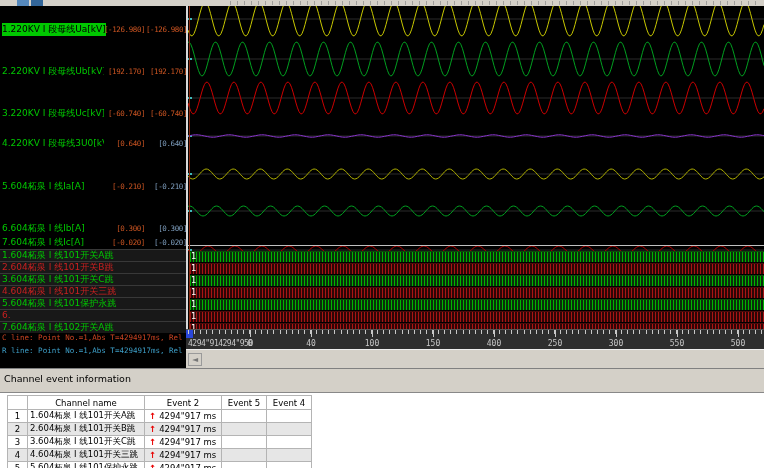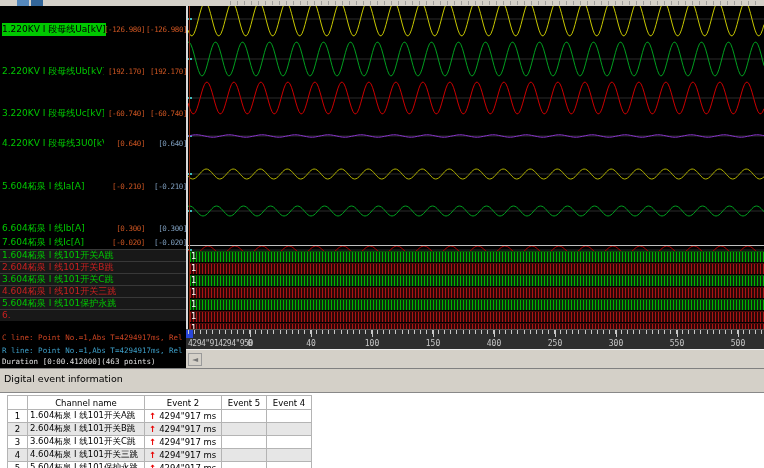--- a/index.html
+++ b/index.html
@@ -116,24 +116,24 @@
         <span class="aval1">[-0.020]</span>
         <span class="aval2 cyan">[-0.020]</span>
       </div>
 
       <div class="drow dgreen" style="top:243px">1.604柘泉 I 线101开关A跳</div>
       <div class="drow dred" style="top:255px">2.604柘泉 I 线101开关B跳</div>
       <div class="drow dgreen" style="top:267px">3.604柘泉 I 线101开关C跳</div>
       <div class="drow dred" style="top:279px">4.604柘泉 I 线101开关三跳</div>
       <div class="drow dgreen" style="top:291px">5.604柘泉 I 线101保护永跳</div>
       <div class="drow dred" style="top:303px">6.</div>
+      <div class="drow dgreen" style="top:315px">7.604柘泉 I 线102开关A跳</div>
 
       <div class="statusline" style="top:327px;color:#cc4422">C line: Point No.=1,Abs T=4294917ms,  Rel T=4294917ms</div>
       <div class="statusline" style="top:340px;color:#3d9fc8">R line: Point No.=1,Abs T=4294917ms,  Rel T=4294917ms</div>
-      <div class="statusline" style="top:351px;color:#e0e0e0">Duration [0:00.412000](463 points)</div>
     </div>
 
     <div id="plot">
       <svg id="wavesvg" width="576" height="323">
           <line x1="0" x2="576" y1="13" y2="13" stroke="#2b2b2b" stroke-width="1"></line>
           <line x1="0" x2="4" y1="13" y2="13" stroke="#3fb8b8" stroke-width="2"></line>
           <polyline points="0.0,24.1 1.5,27.8 3.0,29.8 4.5,29.7 6.0,27.6 7.5,23.8 9.0,18.6 10.5,12.8 12.0,7.0 13.5,1.9 15.0,-1.8 16.5,-3.8 18.0,-3.7 19.5,-1.6 21.0,2.2 22.5,7.4 24.0,13.2 25.5,19.0 27.0,24.1 28.5,27.8 30.0,29.8 31.5,29.7 33.0,27.6 34.5,23.8 36.0,18.6 37.5,12.8 39.0,7.0 40.5,1.9 42.0,-1.8 43.5,-3.8 45.0,-3.7 46.5,-1.6 48.0,2.2 49.5,7.4 51.0,13.2 52.5,19.0 54.0,24.1 55.5,27.8 57.0,29.8 58.5,29.7 60.0,27.6 61.5,23.8 63.0,18.6 64.5,12.8 66.0,7.0 67.5,1.9 69.0,-1.8 70.5,-3.8 72.0,-3.7 73.5,-1.6 75.0,2.2 76.5,7.4 78.0,13.2 79.5,19.0 81.0,24.1 82.5,27.8 84.0,29.8 85.5,29.7 87.0,27.6 88.5,23.8 90.0,18.6 91.5,12.8 93.0,7.0 94.5,1.9 96.0,-1.8 97.5,-3.8 99.0,-3.7 100.5,-1.6 102.0,2.2 103.5,7.4 105.0,13.2 106.5,19.0 108.0,24.1 109.5,27.8 111.0,29.8 112.5,29.7 114.0,27.6 115.5,23.8 117.0,18.6 118.5,12.8 120.0,7.0 121.5,1.9 123.0,-1.8 124.5,-3.8 126.0,-3.7 127.5,-1.6 129.0,2.2 130.5,7.4 132.0,13.2 133.5,19.0 135.0,24.1 136.5,27.8 138.0,29.8 139.5,29.7 141.0,27.6 142.5,23.8 144.0,18.6 145.5,12.8 147.0,7.0 148.5,1.9 150.0,-1.8 151.5,-3.8 153.0,-3.7 154.5,-1.6 156.0,2.2 157.5,7.4 159.0,13.2 160.5,19.0 162.0,24.1 163.5,27.8 165.0,29.8 166.5,29.7 168.0,27.6 169.5,23.8 171.0,18.6 172.5,12.8 174.0,7.0 175.5,1.9 177.0,-1.8 178.5,-3.8 180.0,-3.7 181.5,-1.6 183.0,2.2 184.5,7.4 186.0,13.2 187.5,19.0 189.0,24.1 190.5,27.8 192.0,29.8 193.5,29.7 195.0,27.6 196.5,23.8 198.0,18.6 199.5,12.8 201.0,7.0 202.5,1.9 204.0,-1.8 205.5,-3.8 207.0,-3.7 208.5,-1.6 210.0,2.2 211.5,7.4 213.0,13.2 214.5,19.0 216.0,24.1 217.5,27.8 219.0,29.8 220.5,29.7 222.0,27.6 223.5,23.8 225.0,18.6 226.5,12.8 228.0,7.0 229.5,1.9 231.0,-1.8 232.5,-3.8 234.0,-3.7 235.5,-1.6 237.0,2.2 238.5,7.4 240.0,13.2 241.5,19.0 243.0,24.1 244.5,27.8 246.0,29.8 247.5,29.7 249.0,27.6 250.5,23.8 252.0,18.6 253.5,12.8 255.0,7.0 256.5,1.9 258.0,-1.8 259.5,-3.8 261.0,-3.7 262.5,-1.6 264.0,2.2 265.5,7.4 267.0,13.2 268.5,19.0 270.0,24.1 271.5,27.8 273.0,29.8 274.5,29.7 276.0,27.6 277.5,23.8 279.0,18.6 280.5,12.8 282.0,7.0 283.5,1.9 285.0,-1.8 286.5,-3.8 288.0,-3.7 289.5,-1.6 291.0,2.2 292.5,7.4 294.0,13.2 295.5,19.0 297.0,24.1 298.5,27.8 300.0,29.8 301.5,29.7 303.0,27.6 304.5,23.8 306.0,18.6 307.5,12.8 309.0,7.0 310.5,1.9 312.0,-1.8 313.5,-3.8 315.0,-3.7 316.5,-1.6 318.0,2.2 319.5,7.4 321.0,13.2 322.5,19.0 324.0,24.1 325.5,27.8 327.0,29.8 328.5,29.7 330.0,27.6 331.5,23.8 333.0,18.6 334.5,12.8 336.0,7.0 337.5,1.9 339.0,-1.8 340.5,-3.8 342.0,-3.7 343.5,-1.6 345.0,2.2 346.5,7.4 348.0,13.2 349.5,19.0 351.0,24.1 352.5,27.8 354.0,29.8 355.5,29.7 357.0,27.6 358.5,23.8 360.0,18.6 361.5,12.8 363.0,7.0 364.5,1.9 366.0,-1.8 367.5,-3.8 369.0,-3.7 370.5,-1.6 372.0,2.2 373.5,7.4 375.0,13.2 376.5,19.0 378.0,24.1 379.5,27.8 381.0,29.8 382.5,29.7 384.0,27.6 385.5,23.8 387.0,18.6 388.5,12.8 390.0,7.0 391.5,1.9 393.0,-1.8 394.5,-3.8 396.0,-3.7 397.5,-1.6 399.0,2.2 400.5,7.4 402.0,13.2 403.5,19.0 405.0,24.1 406.5,27.8 408.0,29.8 409.5,29.7 411.0,27.6 412.5,23.8 414.0,18.6 415.5,12.8 417.0,7.0 418.5,1.9 420.0,-1.8 421.5,-3.8 423.0,-3.7 424.5,-1.6 426.0,2.2 427.5,7.4 429.0,13.2 430.5,19.0 432.0,24.1 433.5,27.8 435.0,29.8 436.5,29.7 438.0,27.6 439.5,23.8 441.0,18.6 442.5,12.8 444.0,7.0 445.5,1.9 447.0,-1.8 448.5,-3.8 450.0,-3.7 451.5,-1.6 453.0,2.2 454.5,7.4 456.0,13.2 457.5,19.0 459.0,24.1 460.5,27.8 462.0,29.8 463.5,29.7 465.0,27.6 466.5,23.8 468.0,18.6 469.5,12.8 471.0,7.0 472.5,1.9 474.0,-1.8 475.5,-3.8 477.0,-3.7 478.5,-1.6 480.0,2.2 481.5,7.4 483.0,13.2 484.5,19.0 486.0,24.1 487.5,27.8 489.0,29.8 490.5,29.7 492.0,27.6 493.5,23.8 495.0,18.6 496.5,12.8 498.0,7.0 499.5,1.9 501.0,-1.8 502.5,-3.8 504.0,-3.7 505.5,-1.6 507.0,2.2 508.5,7.4 510.0,13.2 511.5,19.0 513.0,24.1 514.5,27.8 516.0,29.8 517.5,29.7 519.0,27.6 520.5,23.8 522.0,18.6 523.5,12.8 525.0,7.0 526.5,1.9 528.0,-1.8 529.5,-3.8 531.0,-3.7 532.5,-1.6 534.0,2.2 535.5,7.4 537.0,13.2 538.5,19.0 540.0,24.1 541.5,27.8 543.0,29.8 544.5,29.7 546.0,27.6 547.5,23.8 549.0,18.6 550.5,12.8 552.0,7.0 553.5,1.9 555.0,-1.8 556.5,-3.8 558.0,-3.7 559.5,-1.6 561.0,2.2 562.5,7.4 564.0,13.2 565.5,19.0 567.0,24.1 568.5,27.8 570.0,29.8 571.5,29.7 573.0,27.6 574.5,23.8 576.0,18.6" fill="none" stroke="#c8c800" stroke-width="1"></polyline>
           <line x1="0" x2="576" y1="53" y2="53" stroke="#2b2b2b" stroke-width="1"></line>
           <line x1="0" x2="4" y1="53" y2="53" stroke="#3fb8b8" stroke-width="2"></line>
           <polyline points="0.0,36.1 1.5,36.4 3.0,38.8 4.5,42.8 6.0,48.1 7.5,53.9 9.0,59.7 10.5,64.6 12.0,68.2 13.5,69.9 15.0,69.6 16.5,67.2 18.0,63.2 19.5,57.9 21.0,52.1 22.5,46.3 24.0,41.4 25.5,37.8 27.0,36.1 28.5,36.4 30.0,38.8 31.5,42.8 33.0,48.1 34.5,53.9 36.0,59.7 37.5,64.6 39.0,68.2 40.5,69.9 42.0,69.6 43.5,67.2 45.0,63.2 46.5,57.9 48.0,52.1 49.5,46.3 51.0,41.4 52.5,37.8 54.0,36.1 55.5,36.4 57.0,38.8 58.5,42.8 60.0,48.1 61.5,53.9 63.0,59.7 64.5,64.6 66.0,68.2 67.5,69.9 69.0,69.6 70.5,67.2 72.0,63.2 73.5,57.9 75.0,52.1 76.5,46.3 78.0,41.4 79.5,37.8 81.0,36.1 82.5,36.4 84.0,38.8 85.5,42.8 87.0,48.1 88.5,53.9 90.0,59.7 91.5,64.6 93.0,68.2 94.5,69.9 96.0,69.6 97.5,67.2 99.0,63.2 100.5,57.9 102.0,52.1 103.5,46.3 105.0,41.4 106.5,37.8 108.0,36.1 109.5,36.4 111.0,38.8 112.5,42.8 114.0,48.1 115.5,53.9 117.0,59.7 118.5,64.6 120.0,68.2 121.5,69.9 123.0,69.6 124.5,67.2 126.0,63.2 127.5,57.9 129.0,52.1 130.5,46.3 132.0,41.4 133.5,37.8 135.0,36.1 136.5,36.4 138.0,38.8 139.5,42.8 141.0,48.1 142.5,53.9 144.0,59.7 145.5,64.6 147.0,68.2 148.5,69.9 150.0,69.6 151.5,67.2 153.0,63.2 154.5,57.9 156.0,52.1 157.5,46.3 159.0,41.4 160.5,37.8 162.0,36.1 163.5,36.4 165.0,38.8 166.5,42.8 168.0,48.1 169.5,53.9 171.0,59.7 172.5,64.6 174.0,68.2 175.5,69.9 177.0,69.6 178.5,67.2 180.0,63.2 181.5,57.9 183.0,52.1 184.5,46.3 186.0,41.4 187.5,37.8 189.0,36.1 190.5,36.4 192.0,38.8 193.5,42.8 195.0,48.1 196.5,53.9 198.0,59.7 199.5,64.6 201.0,68.2 202.5,69.9 204.0,69.6 205.5,67.2 207.0,63.2 208.5,57.9 210.0,52.1 211.5,46.3 213.0,41.4 214.5,37.8 216.0,36.1 217.5,36.4 219.0,38.8 220.5,42.8 222.0,48.1 223.5,53.9 225.0,59.7 226.5,64.6 228.0,68.2 229.5,69.9 231.0,69.6 232.5,67.2 234.0,63.2 235.5,57.9 237.0,52.1 238.5,46.3 240.0,41.4 241.5,37.8 243.0,36.1 244.5,36.4 246.0,38.8 247.5,42.8 249.0,48.1 250.5,53.9 252.0,59.7 253.5,64.6 255.0,68.2 256.5,69.9 258.0,69.6 259.5,67.2 261.0,63.2 262.5,57.9 264.0,52.1 265.5,46.3 267.0,41.4 268.5,37.8 270.0,36.1 271.5,36.4 273.0,38.8 274.5,42.8 276.0,48.1 277.5,53.9 279.0,59.7 280.5,64.6 282.0,68.2 283.5,69.9 285.0,69.6 286.5,67.2 288.0,63.2 289.5,57.9 291.0,52.1 292.5,46.3 294.0,41.4 295.5,37.8 297.0,36.1 298.5,36.4 300.0,38.8 301.5,42.8 303.0,48.1 304.5,53.9 306.0,59.7 307.5,64.6 309.0,68.2 310.5,69.9 312.0,69.6 313.5,67.2 315.0,63.2 316.5,57.9 318.0,52.1 319.5,46.3 321.0,41.4 322.5,37.8 324.0,36.1 325.5,36.4 327.0,38.8 328.5,42.8 330.0,48.1 331.5,53.9 333.0,59.7 334.5,64.6 336.0,68.2 337.5,69.9 339.0,69.6 340.5,67.2 342.0,63.2 343.5,57.9 345.0,52.1 346.5,46.3 348.0,41.4 349.5,37.8 351.0,36.1 352.5,36.4 354.0,38.8 355.5,42.8 357.0,48.1 358.5,53.9 360.0,59.7 361.5,64.6 363.0,68.2 364.5,69.9 366.0,69.6 367.5,67.2 369.0,63.2 370.5,57.9 372.0,52.1 373.5,46.3 375.0,41.4 376.5,37.8 378.0,36.1 379.5,36.4 381.0,38.8 382.5,42.8 384.0,48.1 385.5,53.9 387.0,59.7 388.5,64.6 390.0,68.2 391.5,69.9 393.0,69.6 394.5,67.2 396.0,63.2 397.5,57.9 399.0,52.1 400.5,46.3 402.0,41.4 403.5,37.8 405.0,36.1 406.5,36.4 408.0,38.8 409.5,42.8 411.0,48.1 412.5,53.9 414.0,59.7 415.5,64.6 417.0,68.2 418.5,69.9 420.0,69.6 421.5,67.2 423.0,63.2 424.5,57.9 426.0,52.1 427.5,46.3 429.0,41.4 430.5,37.8 432.0,36.1 433.5,36.4 435.0,38.8 436.5,42.8 438.0,48.1 439.5,53.9 441.0,59.7 442.5,64.6 444.0,68.2 445.5,69.9 447.0,69.6 448.5,67.2 450.0,63.2 451.5,57.9 453.0,52.1 454.5,46.3 456.0,41.4 457.5,37.8 459.0,36.1 460.5,36.4 462.0,38.8 463.5,42.8 465.0,48.1 466.5,53.9 468.0,59.7 469.5,64.6 471.0,68.2 472.5,69.9 474.0,69.6 475.5,67.2 477.0,63.2 478.5,57.9 480.0,52.1 481.5,46.3 483.0,41.4 484.5,37.8 486.0,36.1 487.5,36.4 489.0,38.8 490.5,42.8 492.0,48.1 493.5,53.9 495.0,59.7 496.5,64.6 498.0,68.2 499.5,69.9 501.0,69.6 502.5,67.2 504.0,63.2 505.5,57.9 507.0,52.1 508.5,46.3 510.0,41.4 511.5,37.8 513.0,36.1 514.5,36.4 516.0,38.8 517.5,42.8 519.0,48.1 520.5,53.9 522.0,59.7 523.5,64.6 525.0,68.2 526.5,69.9 528.0,69.6 529.5,67.2 531.0,63.2 532.5,57.9 534.0,52.1 535.5,46.3 537.0,41.4 538.5,37.8 540.0,36.1 541.5,36.4 543.0,38.8 544.5,42.8 546.0,48.1 547.5,53.9 549.0,59.7 550.5,64.6 552.0,68.2 553.5,69.9 555.0,69.6 556.5,67.2 558.0,63.2 559.5,57.9 561.0,52.1 562.5,46.3 564.0,41.4 565.5,37.8 567.0,36.1 568.5,36.4 570.0,38.8 571.5,42.8 573.0,48.1 574.5,53.9 576.0,59.7" fill="none" stroke="#00a020" stroke-width="1"></polyline>
@@ -299,21 +299,21 @@
           <div class="ticklabel" style="left: 552px;">500</div>
         </div>
     </div>
 
     <div id="hscroll">
       <div id="hscroll-left">◄</div>
     </div>
   </div>
 
   <div id="bottom">
-    <div id="bottomtitle">Digital event information</div>
+    <div id="bottomtitle">Channel event information</div>
     <div id="tablepane">
       <table class="evt">
         <tbody>
             <tr>
           <th class="col-num"></th>
           <th class="col-name">Channel name</th>
           <th class="col-e1">Event 2</th>
           <th class="col-e2">Event 5</th>
           <th class="col-e3">Event 4</th>
         </tr>

